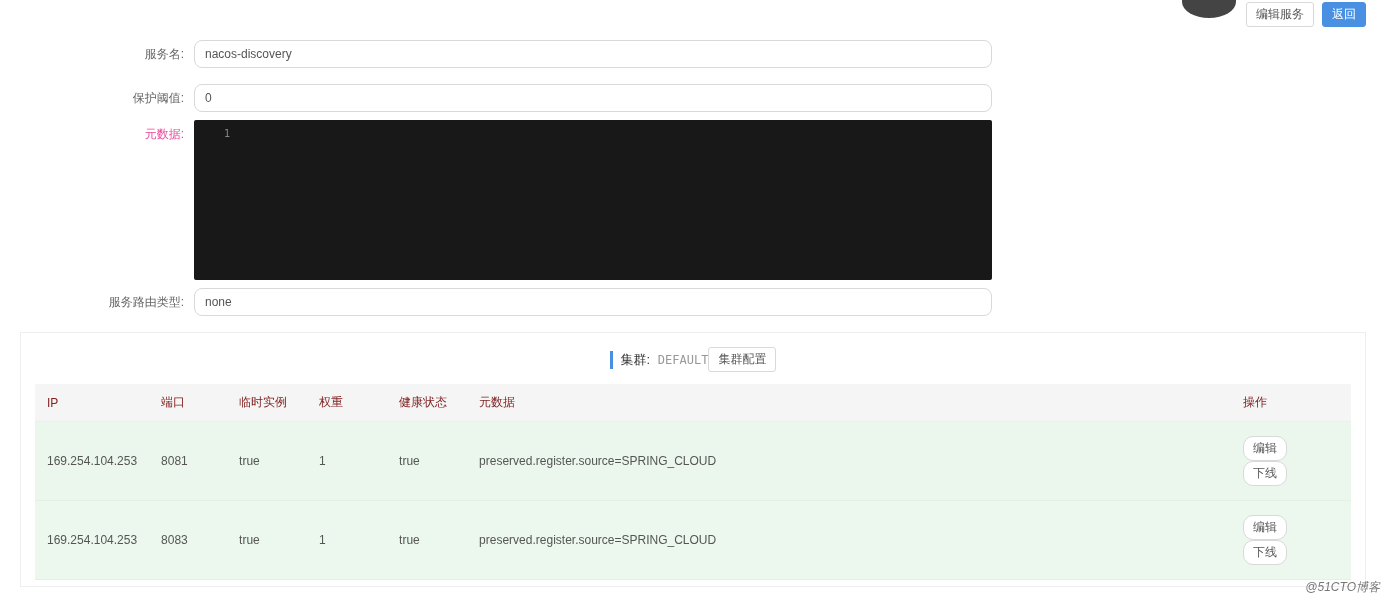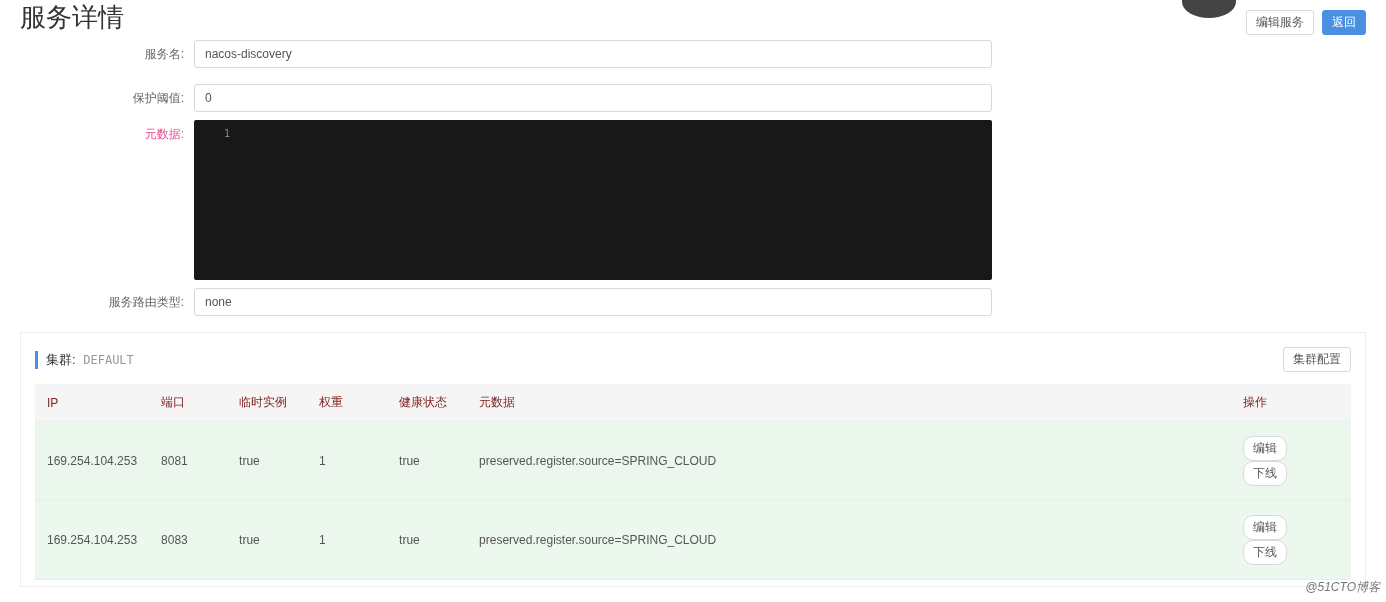--- a/index.html
+++ b/index.html
@@ -27,21 +27,21 @@
     .page-title {
       font-size: 26px;
       font-weight: 400;
       color: #333;
       padding: 0 0 4px 0;
       float: left;
     }
     .top-buttons {
       position: absolute;
       right: 0;
-      top: 10px;
+      top: 2px;
       display: flex;
       align-items: center;
       gap: 8px;
     }
     .badge-circle {
       position: absolute;
       top: -12px;
       right: 130px;
       width: 54px;
       height: 30px;
@@ -102,21 +102,21 @@
       text-align: right;
       padding-right: 10px;
       padding-top: 6px;
       color: #ec4899;
       font-size: 12px;
     }
     .form-input {
       flex: 0 0 798px;
       height: 28px;
       border: 1px solid #d9d9d9;
-      border-radius: 3px;
+      border-radius: 8px;
       padding: 0 10px;
       font-size: 12px;
       color: #555;
       background: #fff;
     }
     .metadata-box {
       flex: 0 0 798px;
       height: 160px;
       background: #181818;
       border-radius: 2px;
@@ -134,21 +134,21 @@
       font-size: 10px;
     }
     .cluster-card {
       border: 1px solid #eee;
       padding: 14px 14px 6px 14px;
       background: #fff;
       margin-bottom: 12px;
     }
     .cluster-header {
       display: flex;
-      justify-content: space-between;
+      justify-content: center;
       align-items: center;
       margin-bottom: 12px;
     }
     .cluster-title {
       font-size: 13px;
       border-left: 3px solid #4a90e2;
       padding-left: 8px;
       color: #333;
     }
     .cluster-title .subname {
@@ -195,21 +195,20 @@
       color: #777;
       font-style: italic;
     }
   </style>
 </head>
 <body>
 
 <div class="page">
 
   <div class="header-row">
-    <h1 class="page-title">服务详情</h1>
 
     <div class="badge-circle">
       <span class="pct">85%</span>
 
     </div>
 
     <div class="top-buttons">
       <button class="btn btn-sm">编辑服务</button>
       <button class="btn btn-primary btn-sm">返回</button>
     </div>

